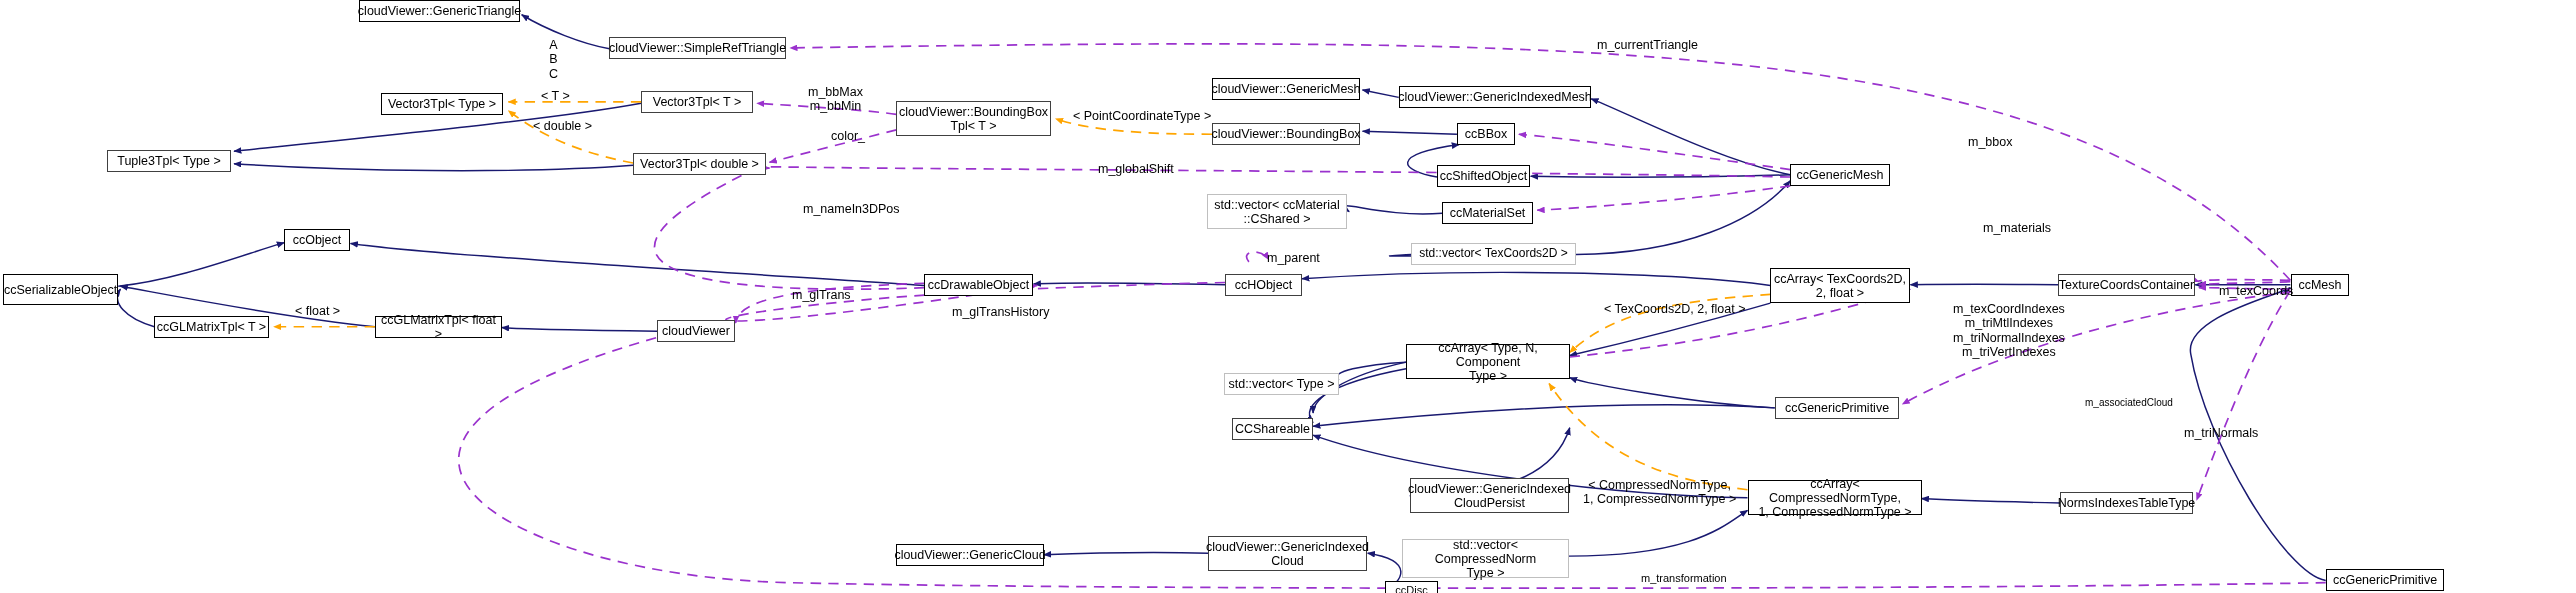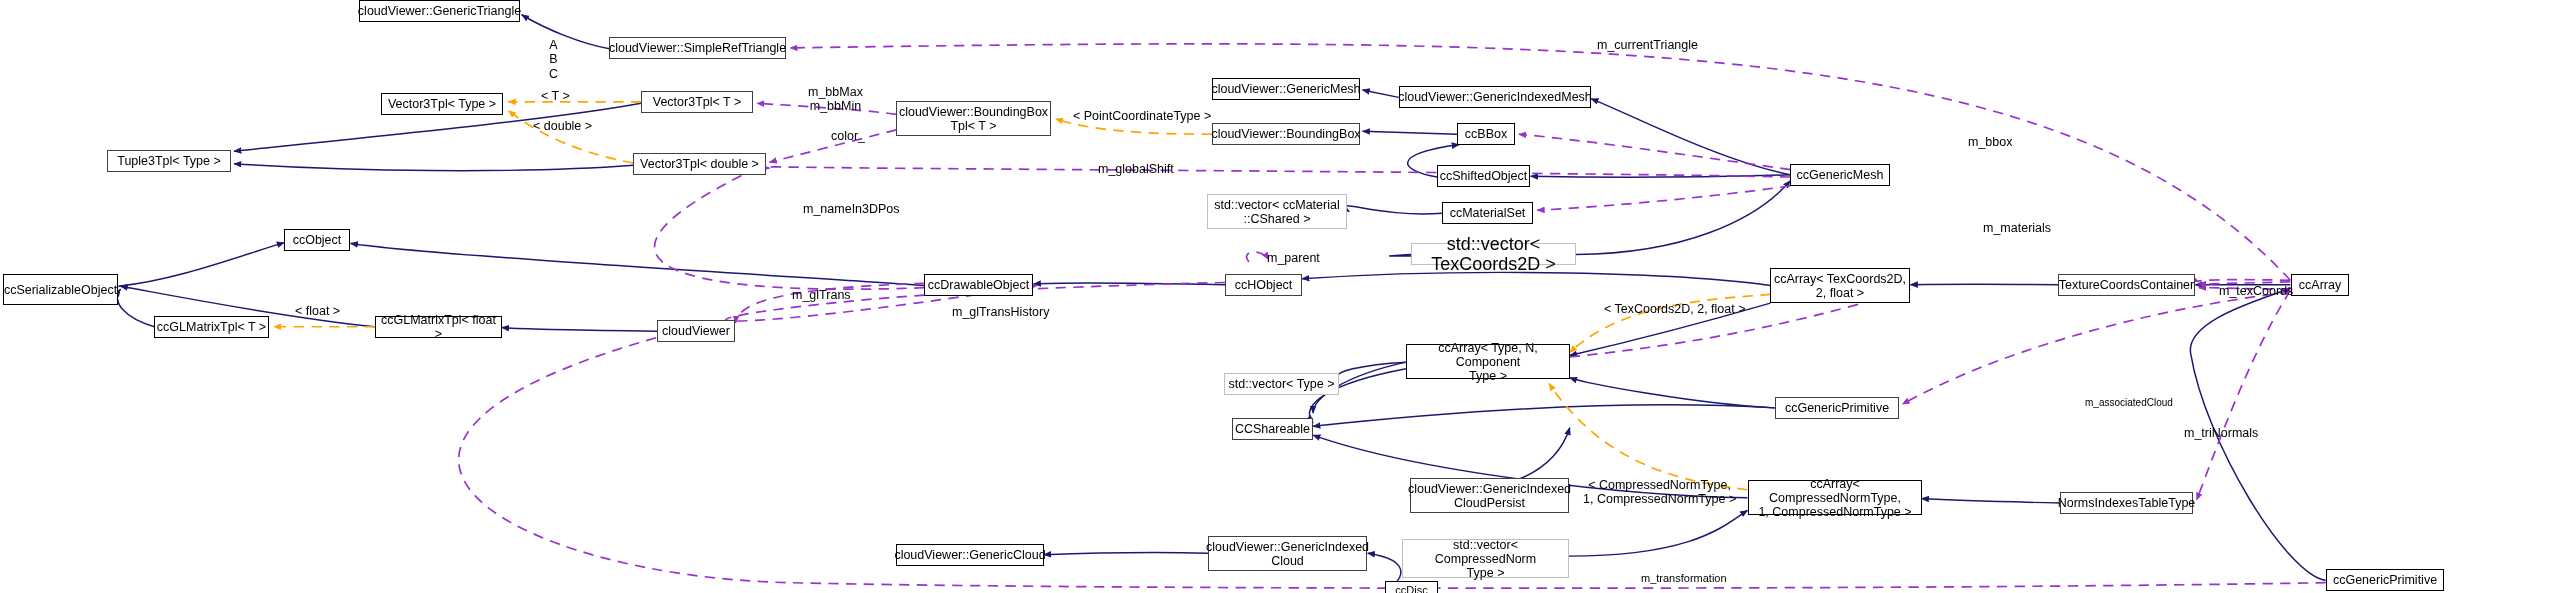--- a/index.html
+++ b/index.html
@@ -138,32 +138,32 @@
 Tpl&lt; T &gt;</div>
   <div class="node thin" style="left:1212px;top:78px;width:148px;height:22px;font-size:12.5px">cloudViewer::GenericMesh</div>
   <div class="node bold" style="left:1212px;top:123px;width:148px;height:22px;font-size:12.5px">cloudViewer::BoundingBox</div>
   <div class="node thin" style="left:1399px;top:86px;width:192px;height:22px;font-size:12.5px">cloudViewer::GenericIndexedMesh</div>
   <div class="node thin" style="left:1457px;top:123px;width:58px;height:22px;font-size:12.5px">ccBBox</div>
   <div class="node thin" style="left:1437px;top:165px;width:93px;height:22px;font-size:12.5px">ccShiftedObject</div>
   <div class="node thin" style="left:1790px;top:164px;width:100px;height:22px;font-size:12.5px">ccGenericMesh</div>
   <div class="node grey" style="left:1207px;top:194px;width:140px;height:35px;font-size:12.5px">std::vector&lt; ccMaterial
 ::CShared &gt;</div>
   <div class="node thin" style="left:1442px;top:202px;width:91px;height:22px;font-size:12.5px">ccMaterialSet</div>
-  <div class="node grey" style="left:1411px;top:243px;width:165px;height:22px;font-size:18px">std::vector&lt; TexCoords2D &gt;</div>
+  <div class="node grey" style="left:1411px;top:243px;width:165px;height:22px;font-size:12px">std::vector&lt; TexCoords2D &gt;</div>
   <div class="node thin" style="left:284px;top:229px;width:66px;height:22px;font-size:12.5px">ccObject</div>
   <div class="node thin" style="left:3px;top:274px;width:115px;height:31px;font-size:12.5px">ccSerializableObject</div>
   <div class="node thin" style="left:154px;top:316px;width:115px;height:22px;font-size:12.5px">ccGLMatrixTpl&lt; T &gt;</div>
   <div class="node thin" style="left:375px;top:316px;width:127px;height:22px;font-size:12.5px">ccGLMatrixTpl&lt; float &gt;</div>
   <div class="node bold" style="left:657px;top:320px;width:78px;height:22px;font-size:12.5px">cloudViewer</div>
   <div class="node thin" style="left:924px;top:274px;width:109px;height:22px;font-size:12.5px">ccDrawableObject</div>
   <div class="node bold" style="left:1225px;top:274px;width:77px;height:22px;font-size:12.5px">ccHObject</div>
   <div class="node thin" style="left:1770px;top:268px;width:140px;height:35px;font-size:12.5px">ccArray&lt; TexCoords2D,
 2, float &gt;</div>
   <div class="node bold" style="left:2058px;top:274px;width:137px;height:22px;font-size:12.5px">TextureCoordsContainer</div>
-  <div class="node thin" style="left:2291px;top:274px;width:58px;height:22px;font-size:12.5px">ccArray</div>
+  <div class="node thin" style="left:2291px;top:274px;width:58px;height:22px;font-size:12.5px">ccMesh</div>
   <div class="node grey" style="left:1224px;top:373px;width:115px;height:22px;font-size:12.5px">std::vector&lt; Type &gt;</div>
   <div class="node thin" style="left:1406px;top:344px;width:164px;height:35px;font-size:12.5px">ccArray&lt; Type, N, Component
 Type &gt;</div>
   <div class="node bold" style="left:1775px;top:397px;width:124px;height:22px;font-size:12.5px">ccGenericPrimitive</div>
   <div class="node bold" style="left:1232px;top:418px;width:81px;height:22px;font-size:12.5px">CCShareable</div>
   <div class="node bold" style="left:1410px;top:478px;width:159px;height:35px;font-size:12.5px">cloudViewer::GenericIndexed
 CloudPersist</div>
   <div class="node thin" style="left:1748px;top:480px;width:174px;height:35px;font-size:12.5px">ccArray&lt; CompressedNormType,
 1, CompressedNormType &gt;</div>
   <div class="node bold" style="left:2060px;top:492px;width:133px;height:22px;font-size:12.5px">NormsIndexesTableType</div>
@@ -184,20 +184,24 @@
 m_bbMin</div>
   <div class="edge-label" style="left:1073px;top:109px;font-size:12.5px">&lt; PointCoordinateType &gt;</div>
   <div class="edge-label" style="left:533px;top:119px;font-size:12.5px">&lt; double &gt;</div>
   <div class="edge-label" style="left:831px;top:129px;font-size:12.5px">color_</div>
   <div class="edge-label" style="left:1968px;top:135px;font-size:12.5px">m_bbox</div>
   <div class="edge-label" style="left:1098px;top:162px;font-size:12.5px">m_globalShift</div>
   <div class="edge-label" style="left:1983px;top:221px;font-size:12.5px">m_materials</div>
   <div class="edge-label" style="left:803px;top:202px;font-size:12.5px">m_nameIn3DPos</div>
   <div class="edge-label" style="left:1267px;top:251px;font-size:12.5px">m_parent</div>
   <div class="edge-label" style="left:1604px;top:302px;font-size:12.5px">&lt; TexCoords2D, 2, float &gt;</div>
+  <div class="edge-label" style="left:1953px;top:302px;font-size:12.5px">m_texCoordIndexes
+m_triMtlIndexes
+m_triNormalIndexes
+m_triVertIndexes</div>
   <div class="edge-label" style="left:2219px;top:284px;font-size:12.5px">m_texCoords</div>
   <div class="edge-label" style="left:295px;top:304px;font-size:12.5px">&lt; float &gt;</div>
   <div class="edge-label" style="left:792px;top:288px;font-size:12.5px">m_glTrans</div>
   <div class="edge-label" style="left:952px;top:305px;font-size:12.5px">m_glTransHistory</div>
   <div class="edge-label" style="left:2085px;top:397px;font-size:10px">m_associatedCloud</div>
   <div class="edge-label" style="left:2184px;top:426px;font-size:12.5px">m_triNormals</div>
   <div class="edge-label" style="left:1583px;top:478px;font-size:12.5px">&lt; CompressedNormType,
 1, CompressedNormType &gt;</div>
   <div class="edge-label" style="left:1641px;top:572px;font-size:11px">m_transformation</div>
 

